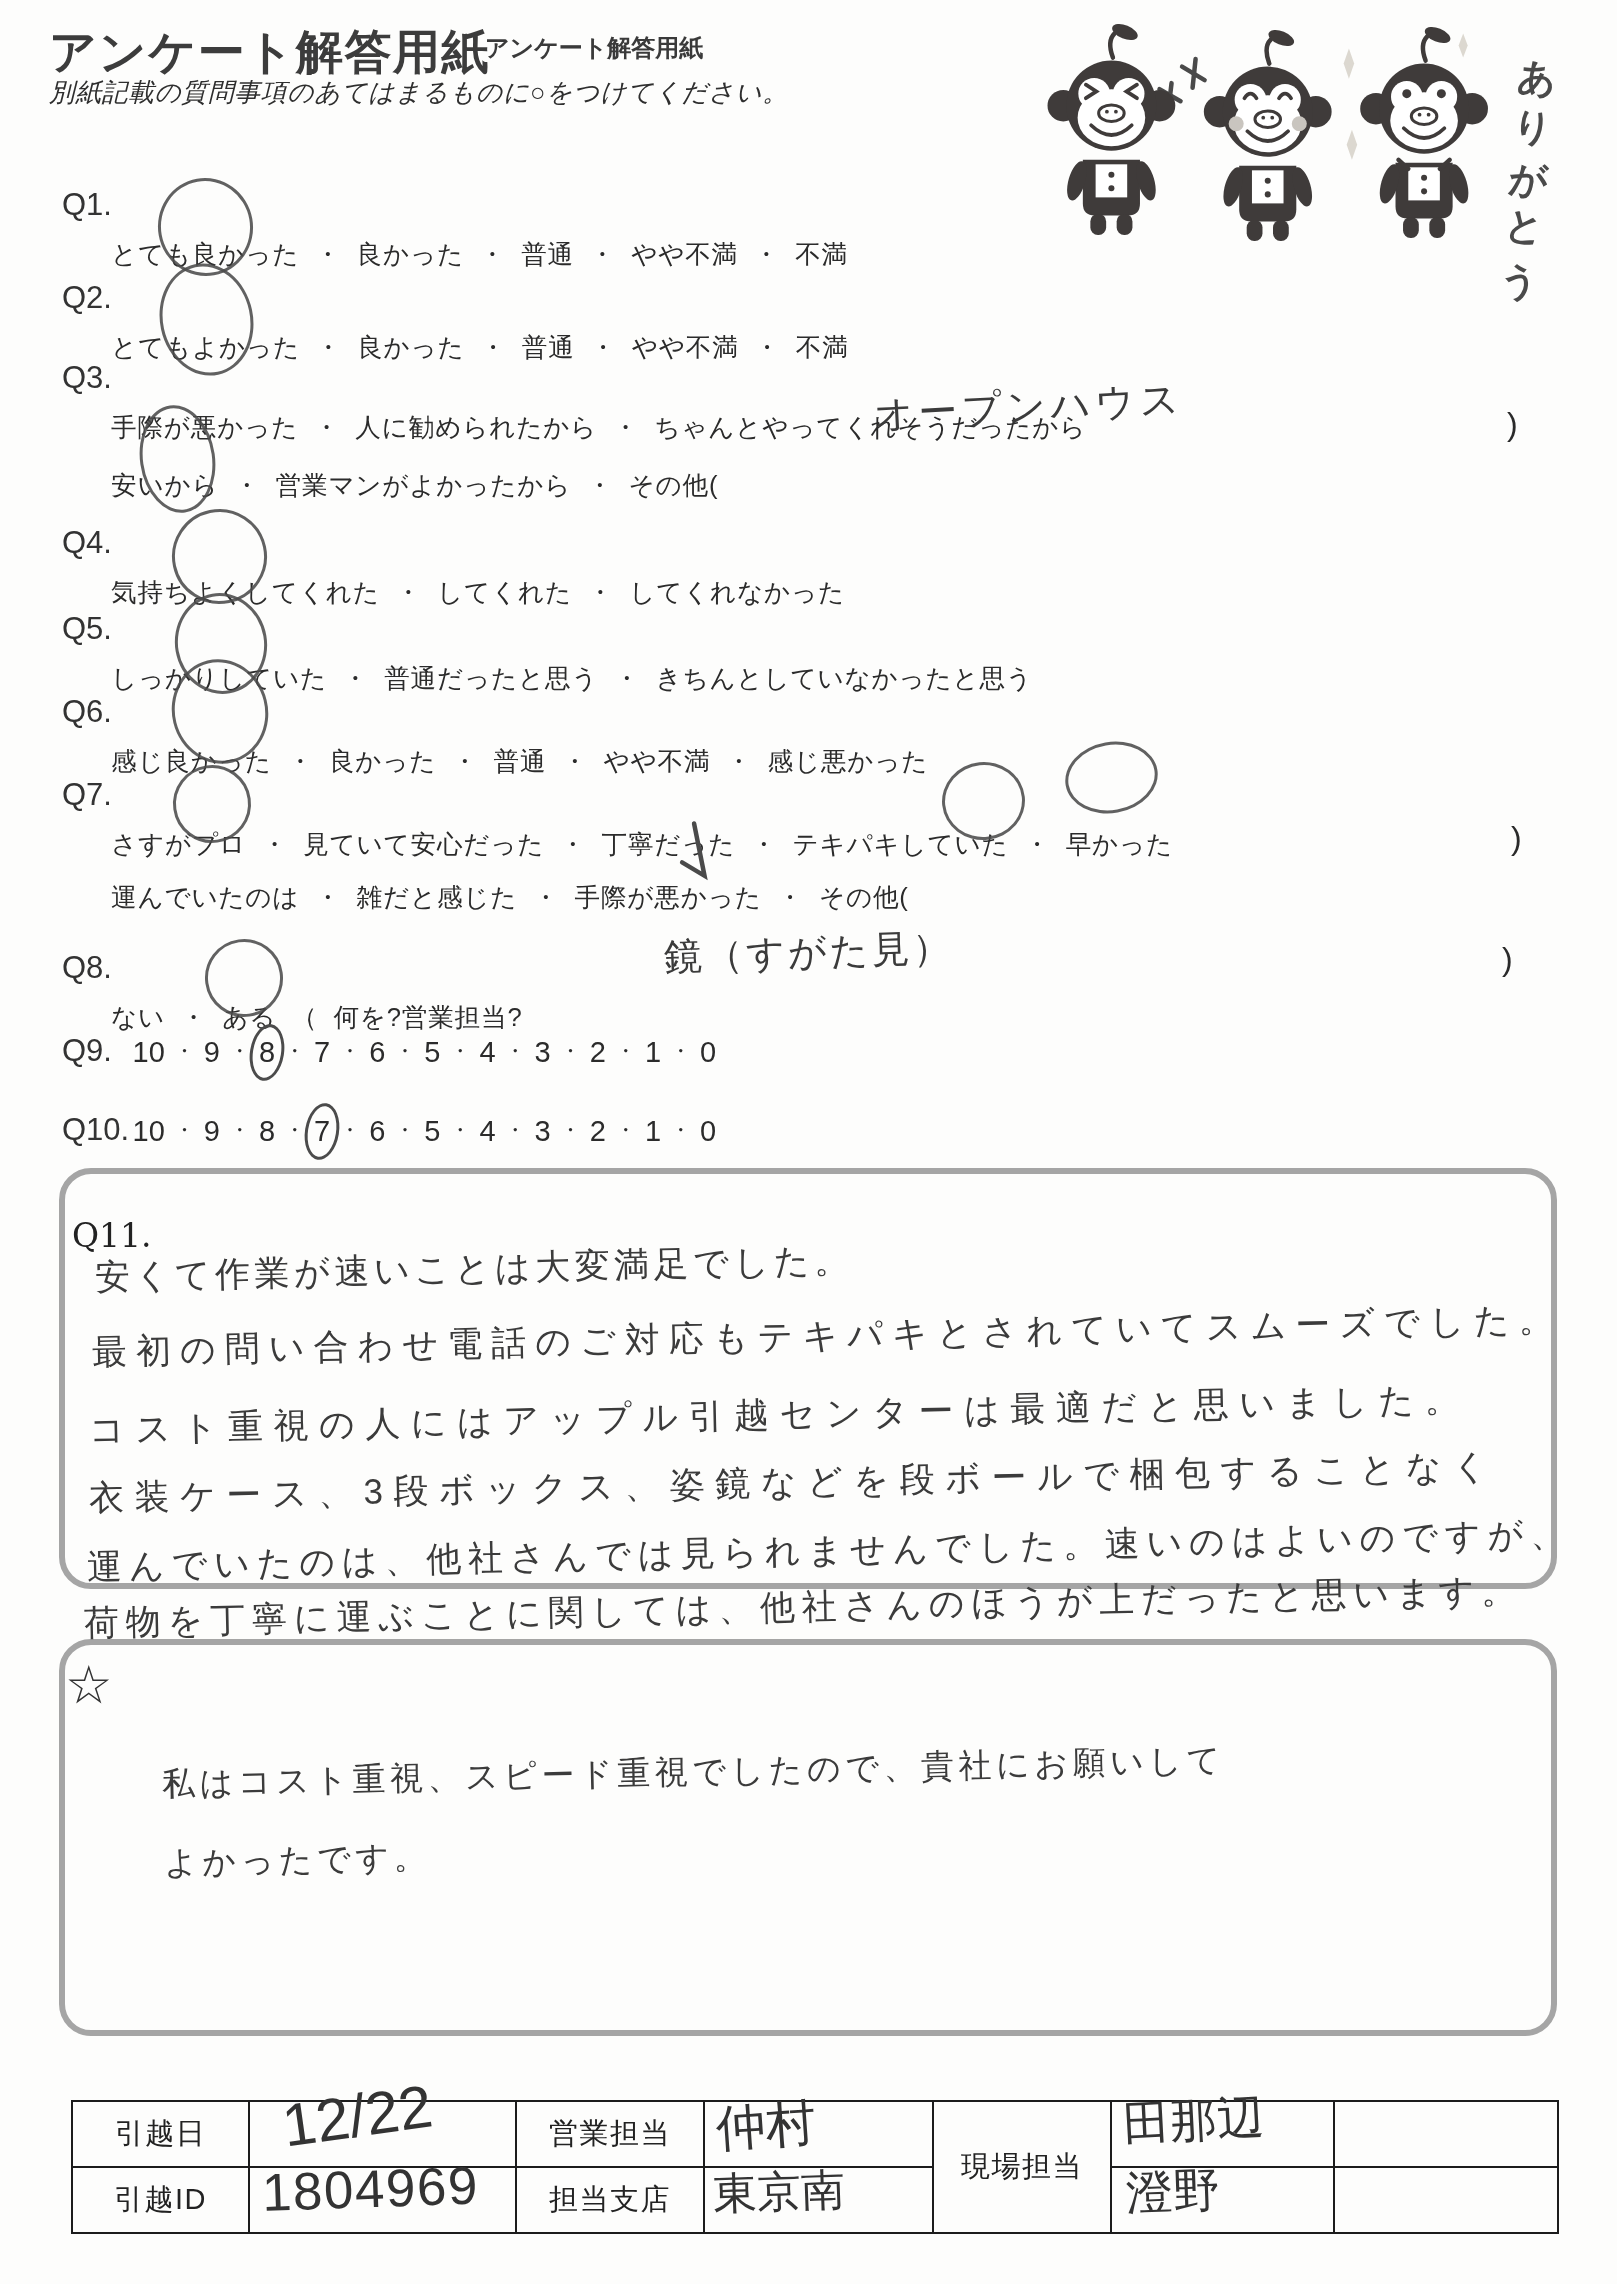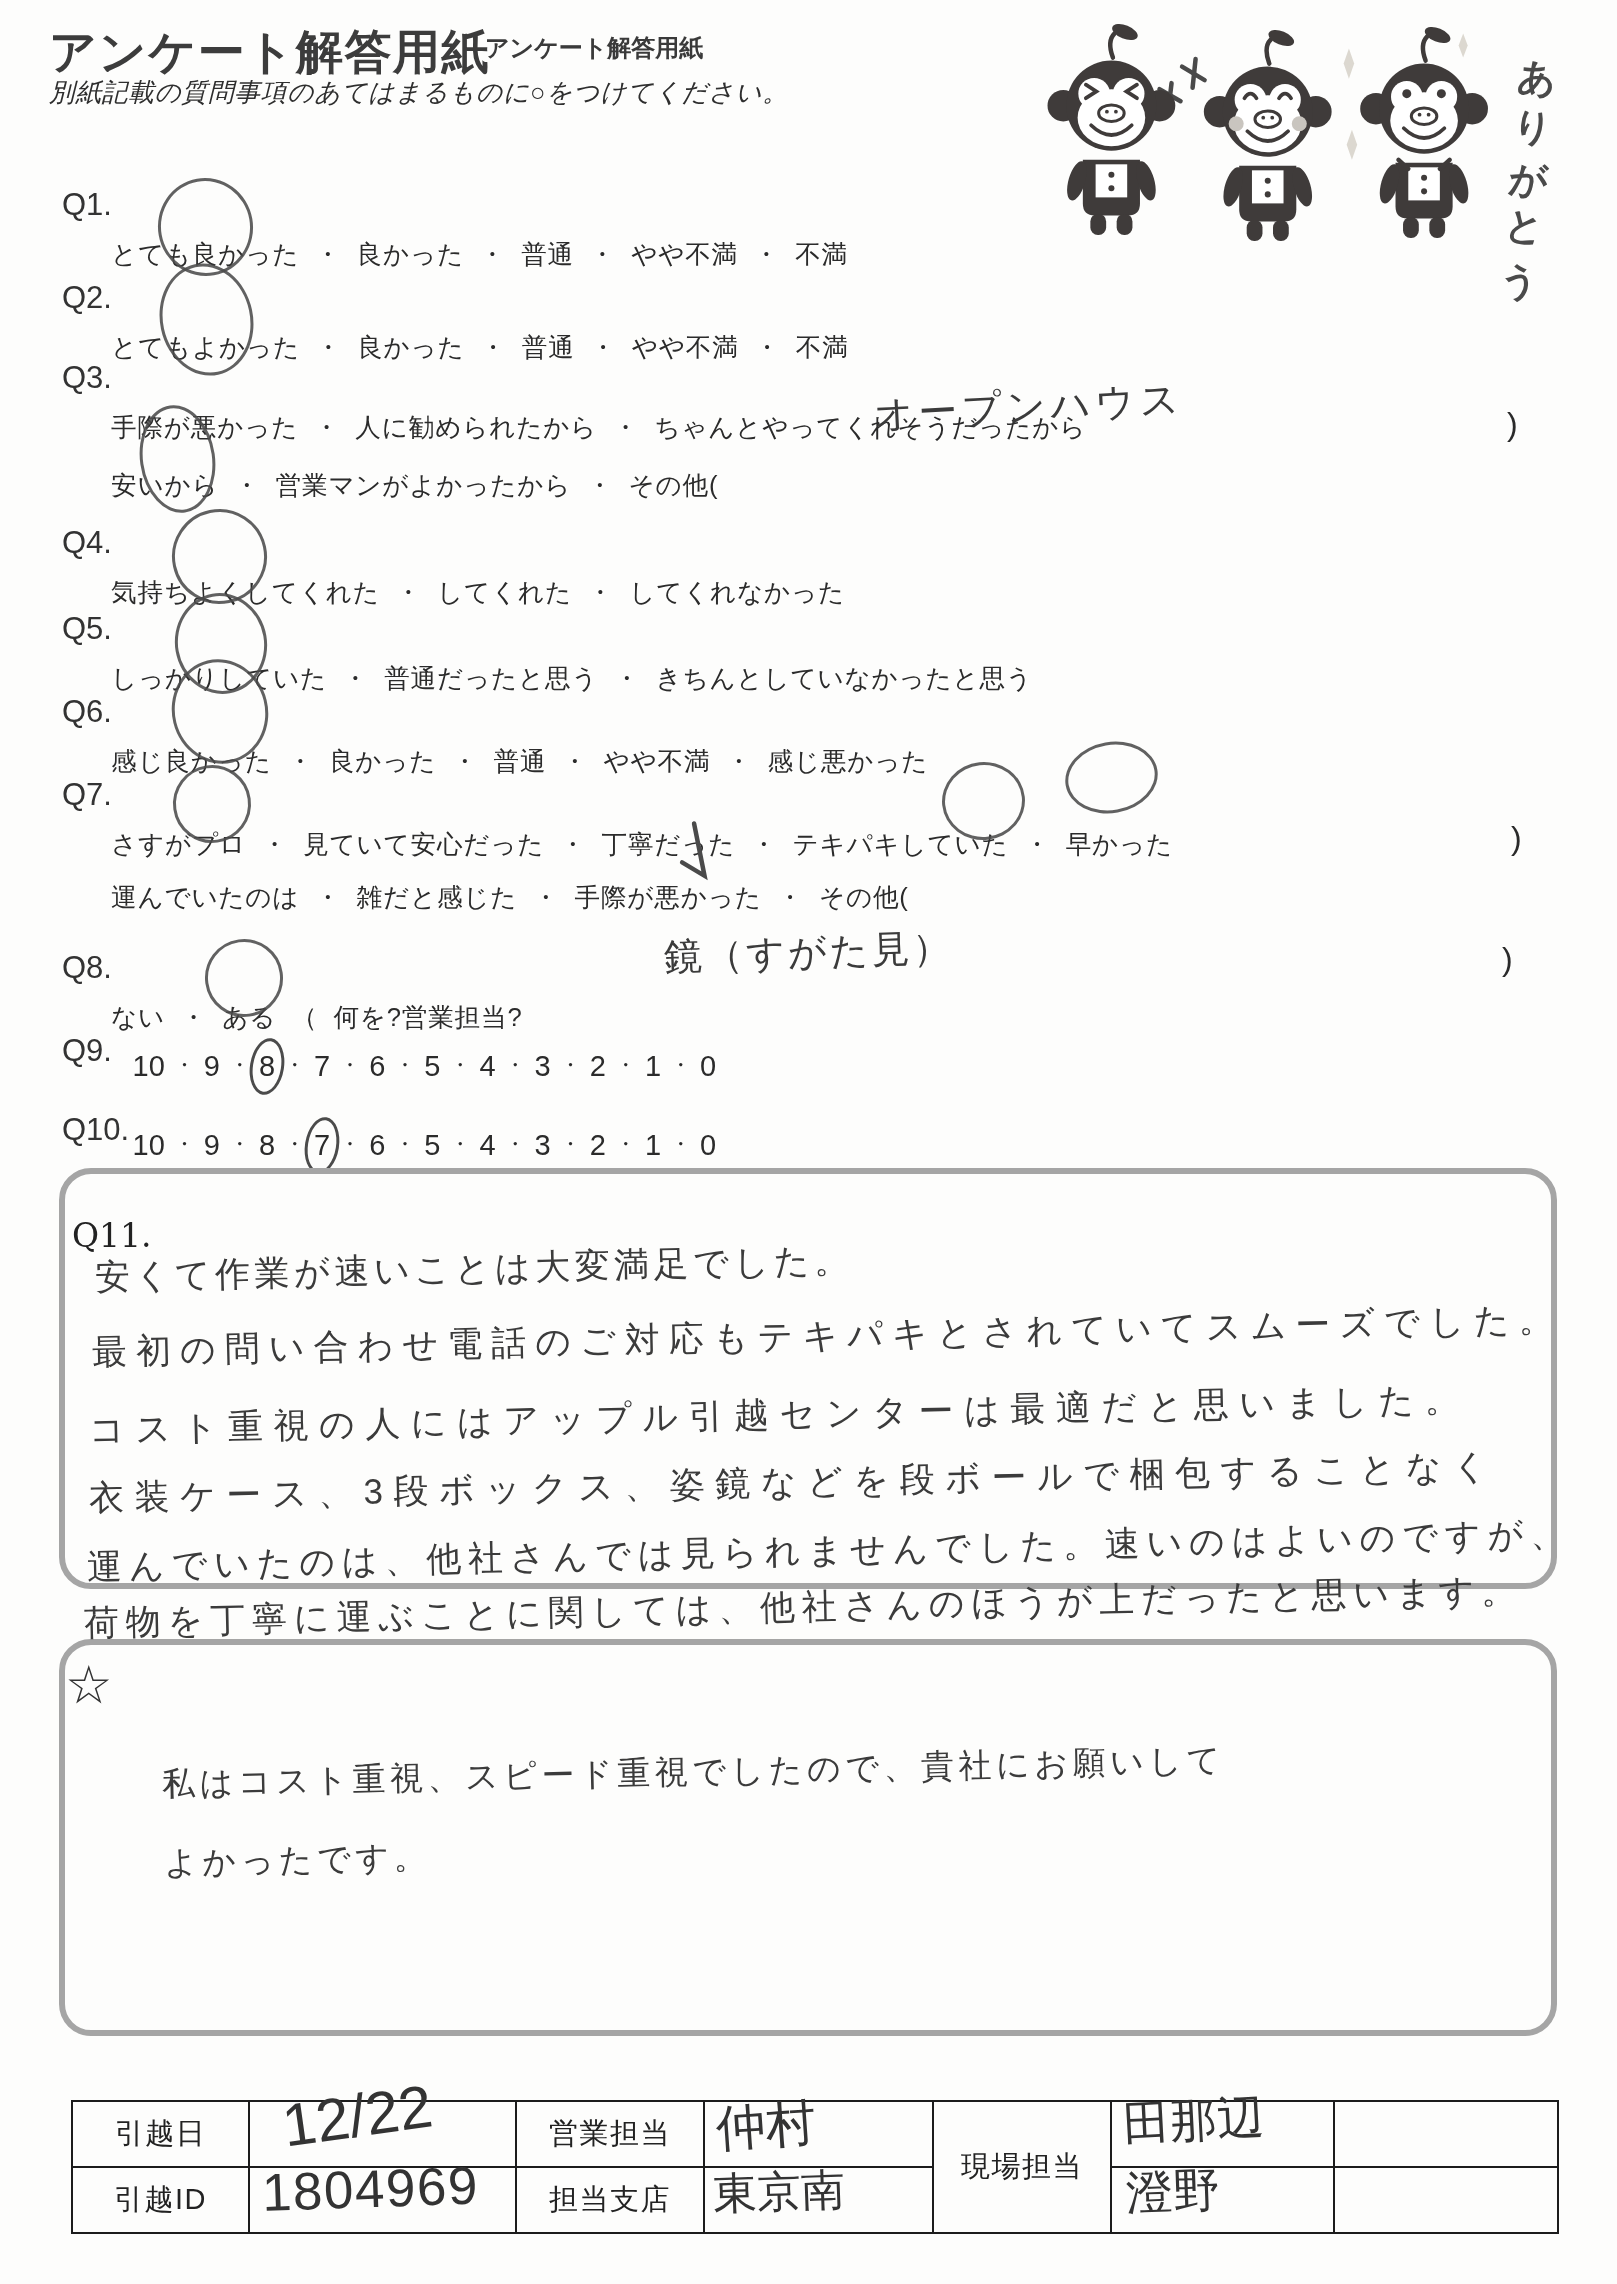--- a/index.html
+++ b/index.html
@@ -9,21 +9,21 @@
   .title{position:absolute;left:49px;top:21px;font-size:47px;font-weight:700;color:#3c3c3c;letter-spacing:1.5px;}
   .subtitle{position:absolute;left:485px;top:32px;font-size:24px;font-weight:700;color:#3a3a3a;}
   .instr{position:absolute;left:49px;top:75px;font-size:25.6px;color:#2e2e2e;letter-spacing:0.8px;font-style:italic;}
   .mascots{position:absolute;left:1042px;top:16.6px;}
   .thanks{position:absolute;left:1504px;top:32px;font-size:38px;color:#4a4a4a;
           writing-mode:vertical-rl;letter-spacing:7.5px;transform:rotate(5deg);font-weight:600;}
   
   .qrow{position:absolute;left:49px;height:39px;white-space:nowrap;}
   .qlabel{position:absolute;left:13px;top:0;font-size:31px;color:#333;}
   .qopts{position:absolute;left:62px;top:18px;font-size:25.6px;color:#2b2b2b;word-spacing:7.5px;letter-spacing:0.8px;margin-top:32px;}
-  .qscale{position:absolute;left:79px;top:17px;font-size:29px;color:#2b2b2b;text-align:center;}
+  .qscale{position:absolute;left:79px;top:3px;font-size:29px;color:#2b2b2b;text-align:center;}
   .r1{top:187px}.r2{top:280px}.r3a{top:360px}.r3b{top:418px}.r4{top:525px}.r5{top:611px}
   .r6{top:694px}.r7a{top:777px}.r7b{top:830px}.r8{top:950px}.r9{top:1033px}.r10{top:1112px}
   .num{display:inline-block;margin:0 4.5px;position:relative;}
   .sep{display:inline-block;margin:0 4.5px;font-size:21px;vertical-align:4.5px;color:#2b2b2b;}
   .num.sel::after{content:'';position:absolute;inset:-12px -9px;border:3.8px solid #4b4b4b;border-radius:50%;transform:rotate(9deg);}
   
   .hw{position:absolute;color:#3b3b3b;white-space:nowrap;transform-origin:left center;}
   .hw3{left:874px;top:388px;font-size:39px;transform:rotate(-3deg);letter-spacing:4.5px;}
   .hw8{left:664px;top:932px;font-size:38px;transform:rotate(-2deg);letter-spacing:3px;}
   .paren{position:absolute;font-size:32px;color:#2a2a2a;}

